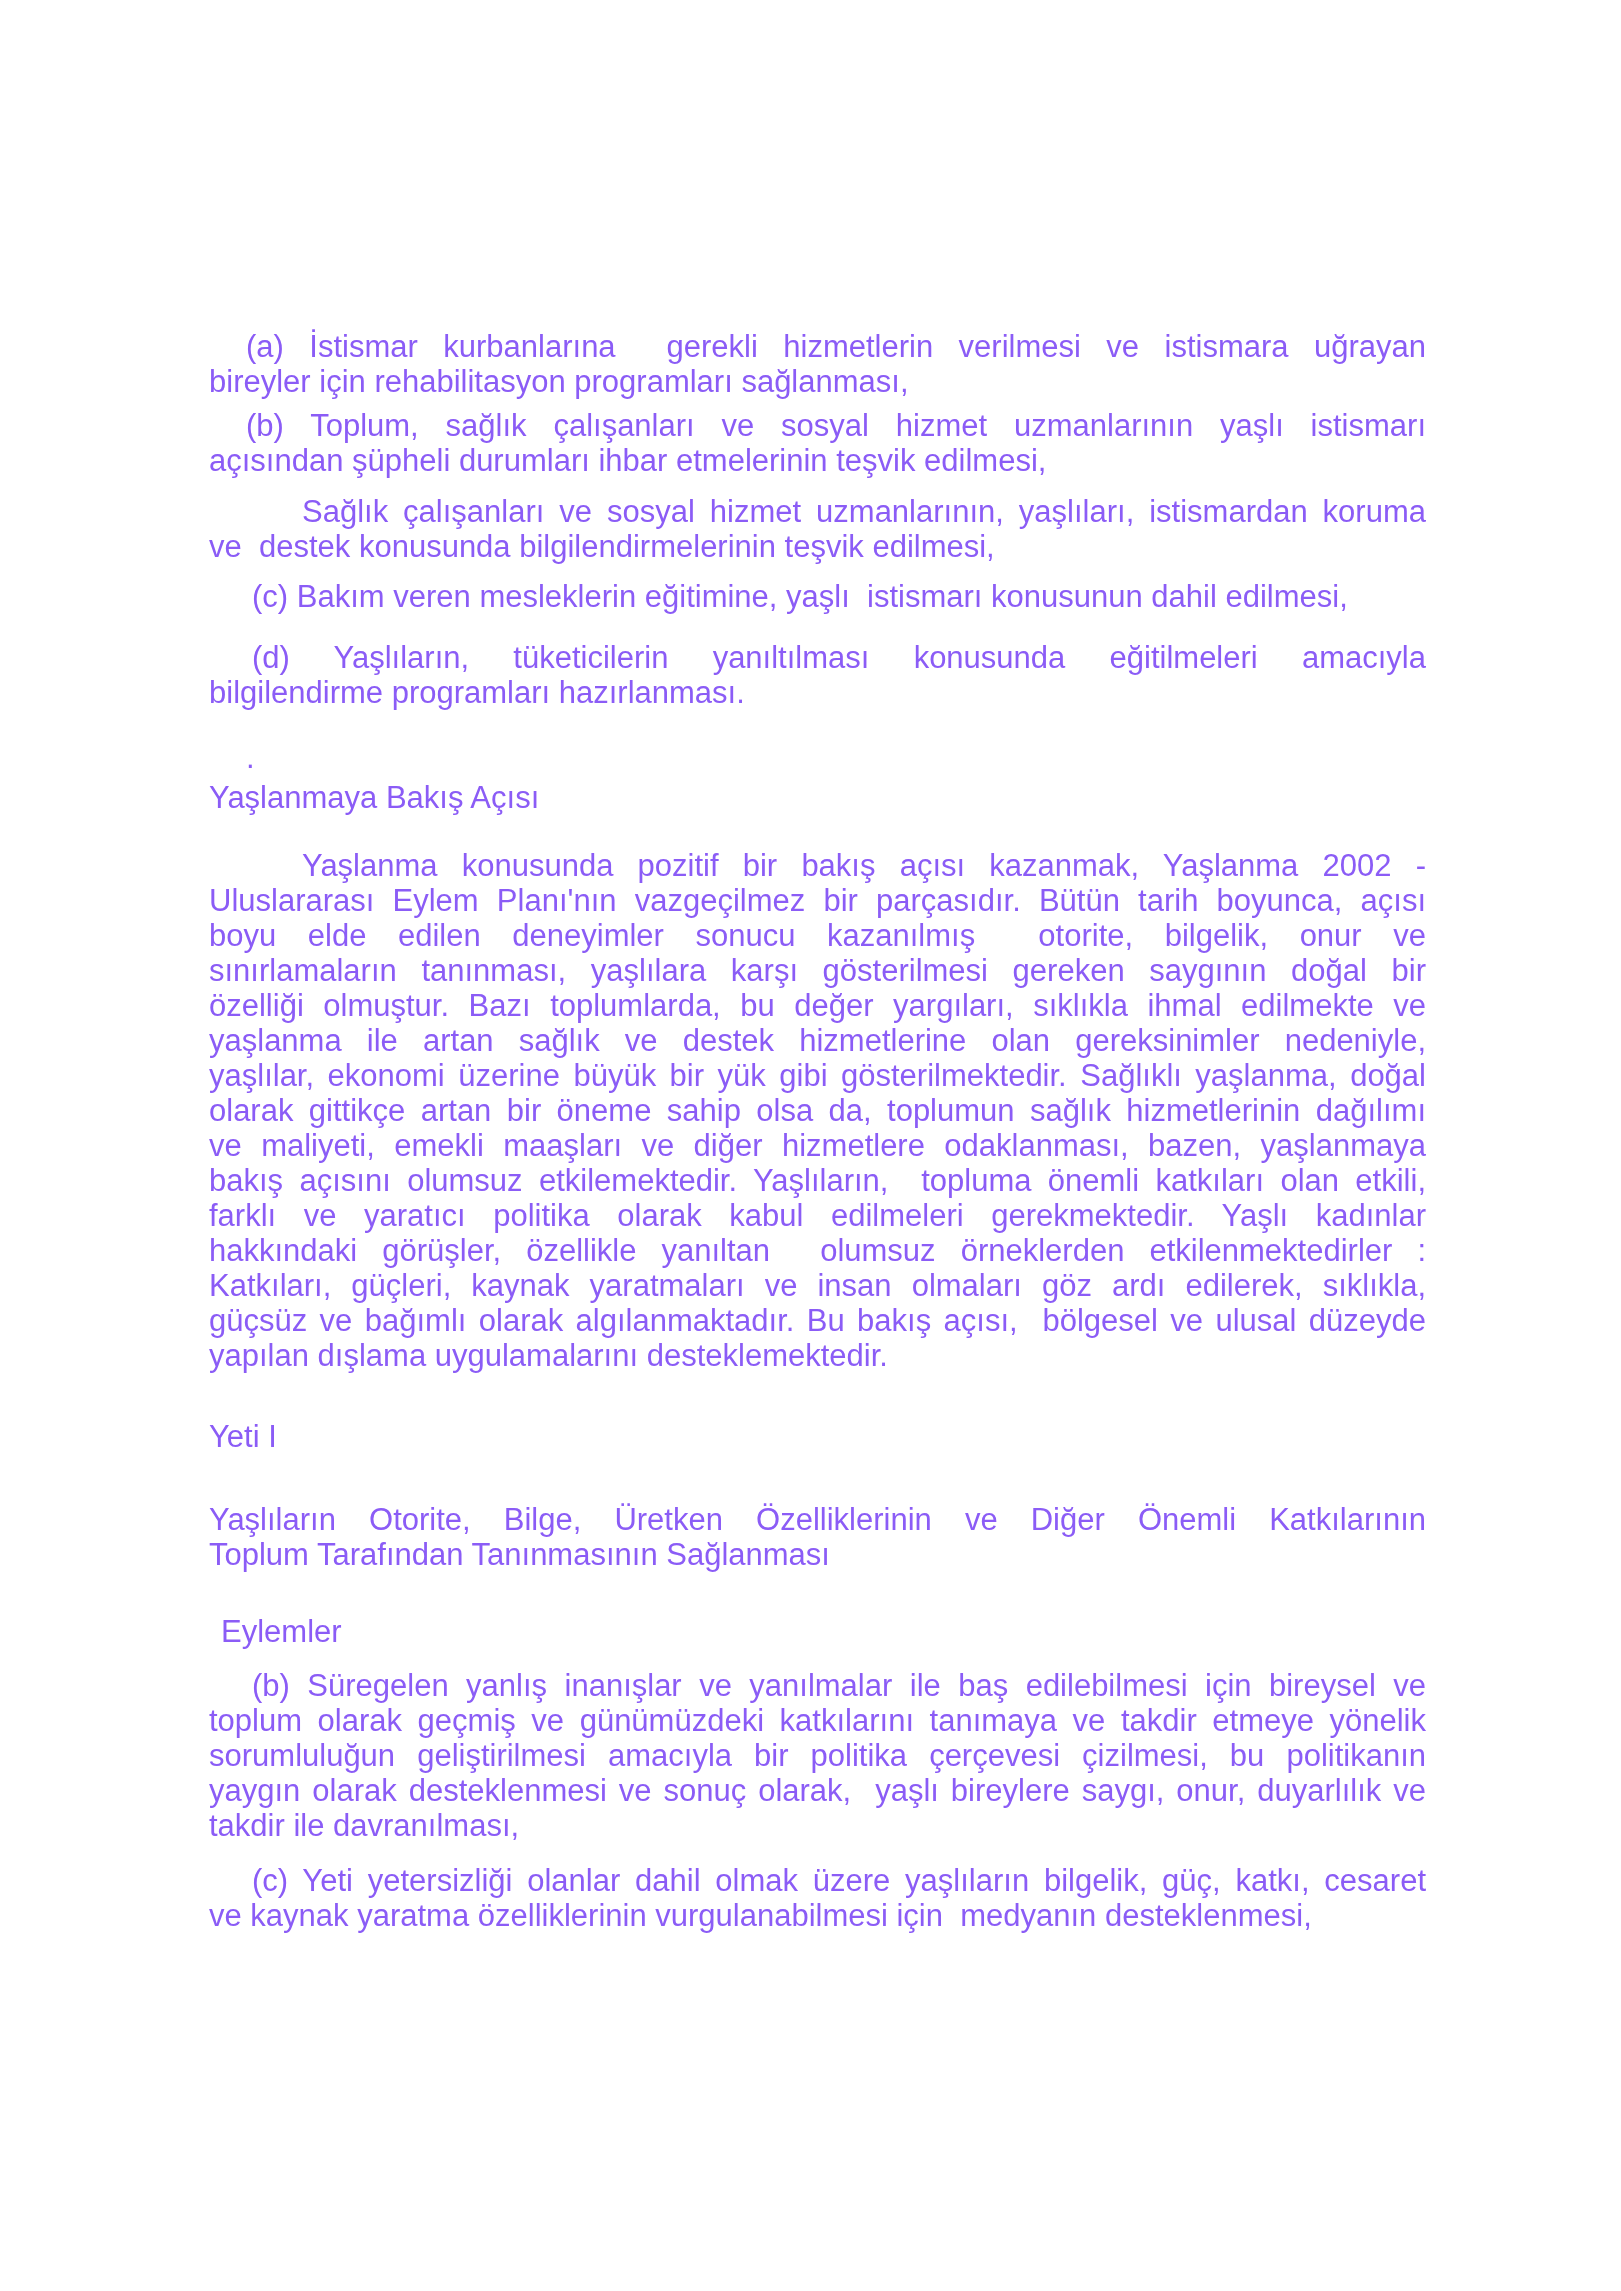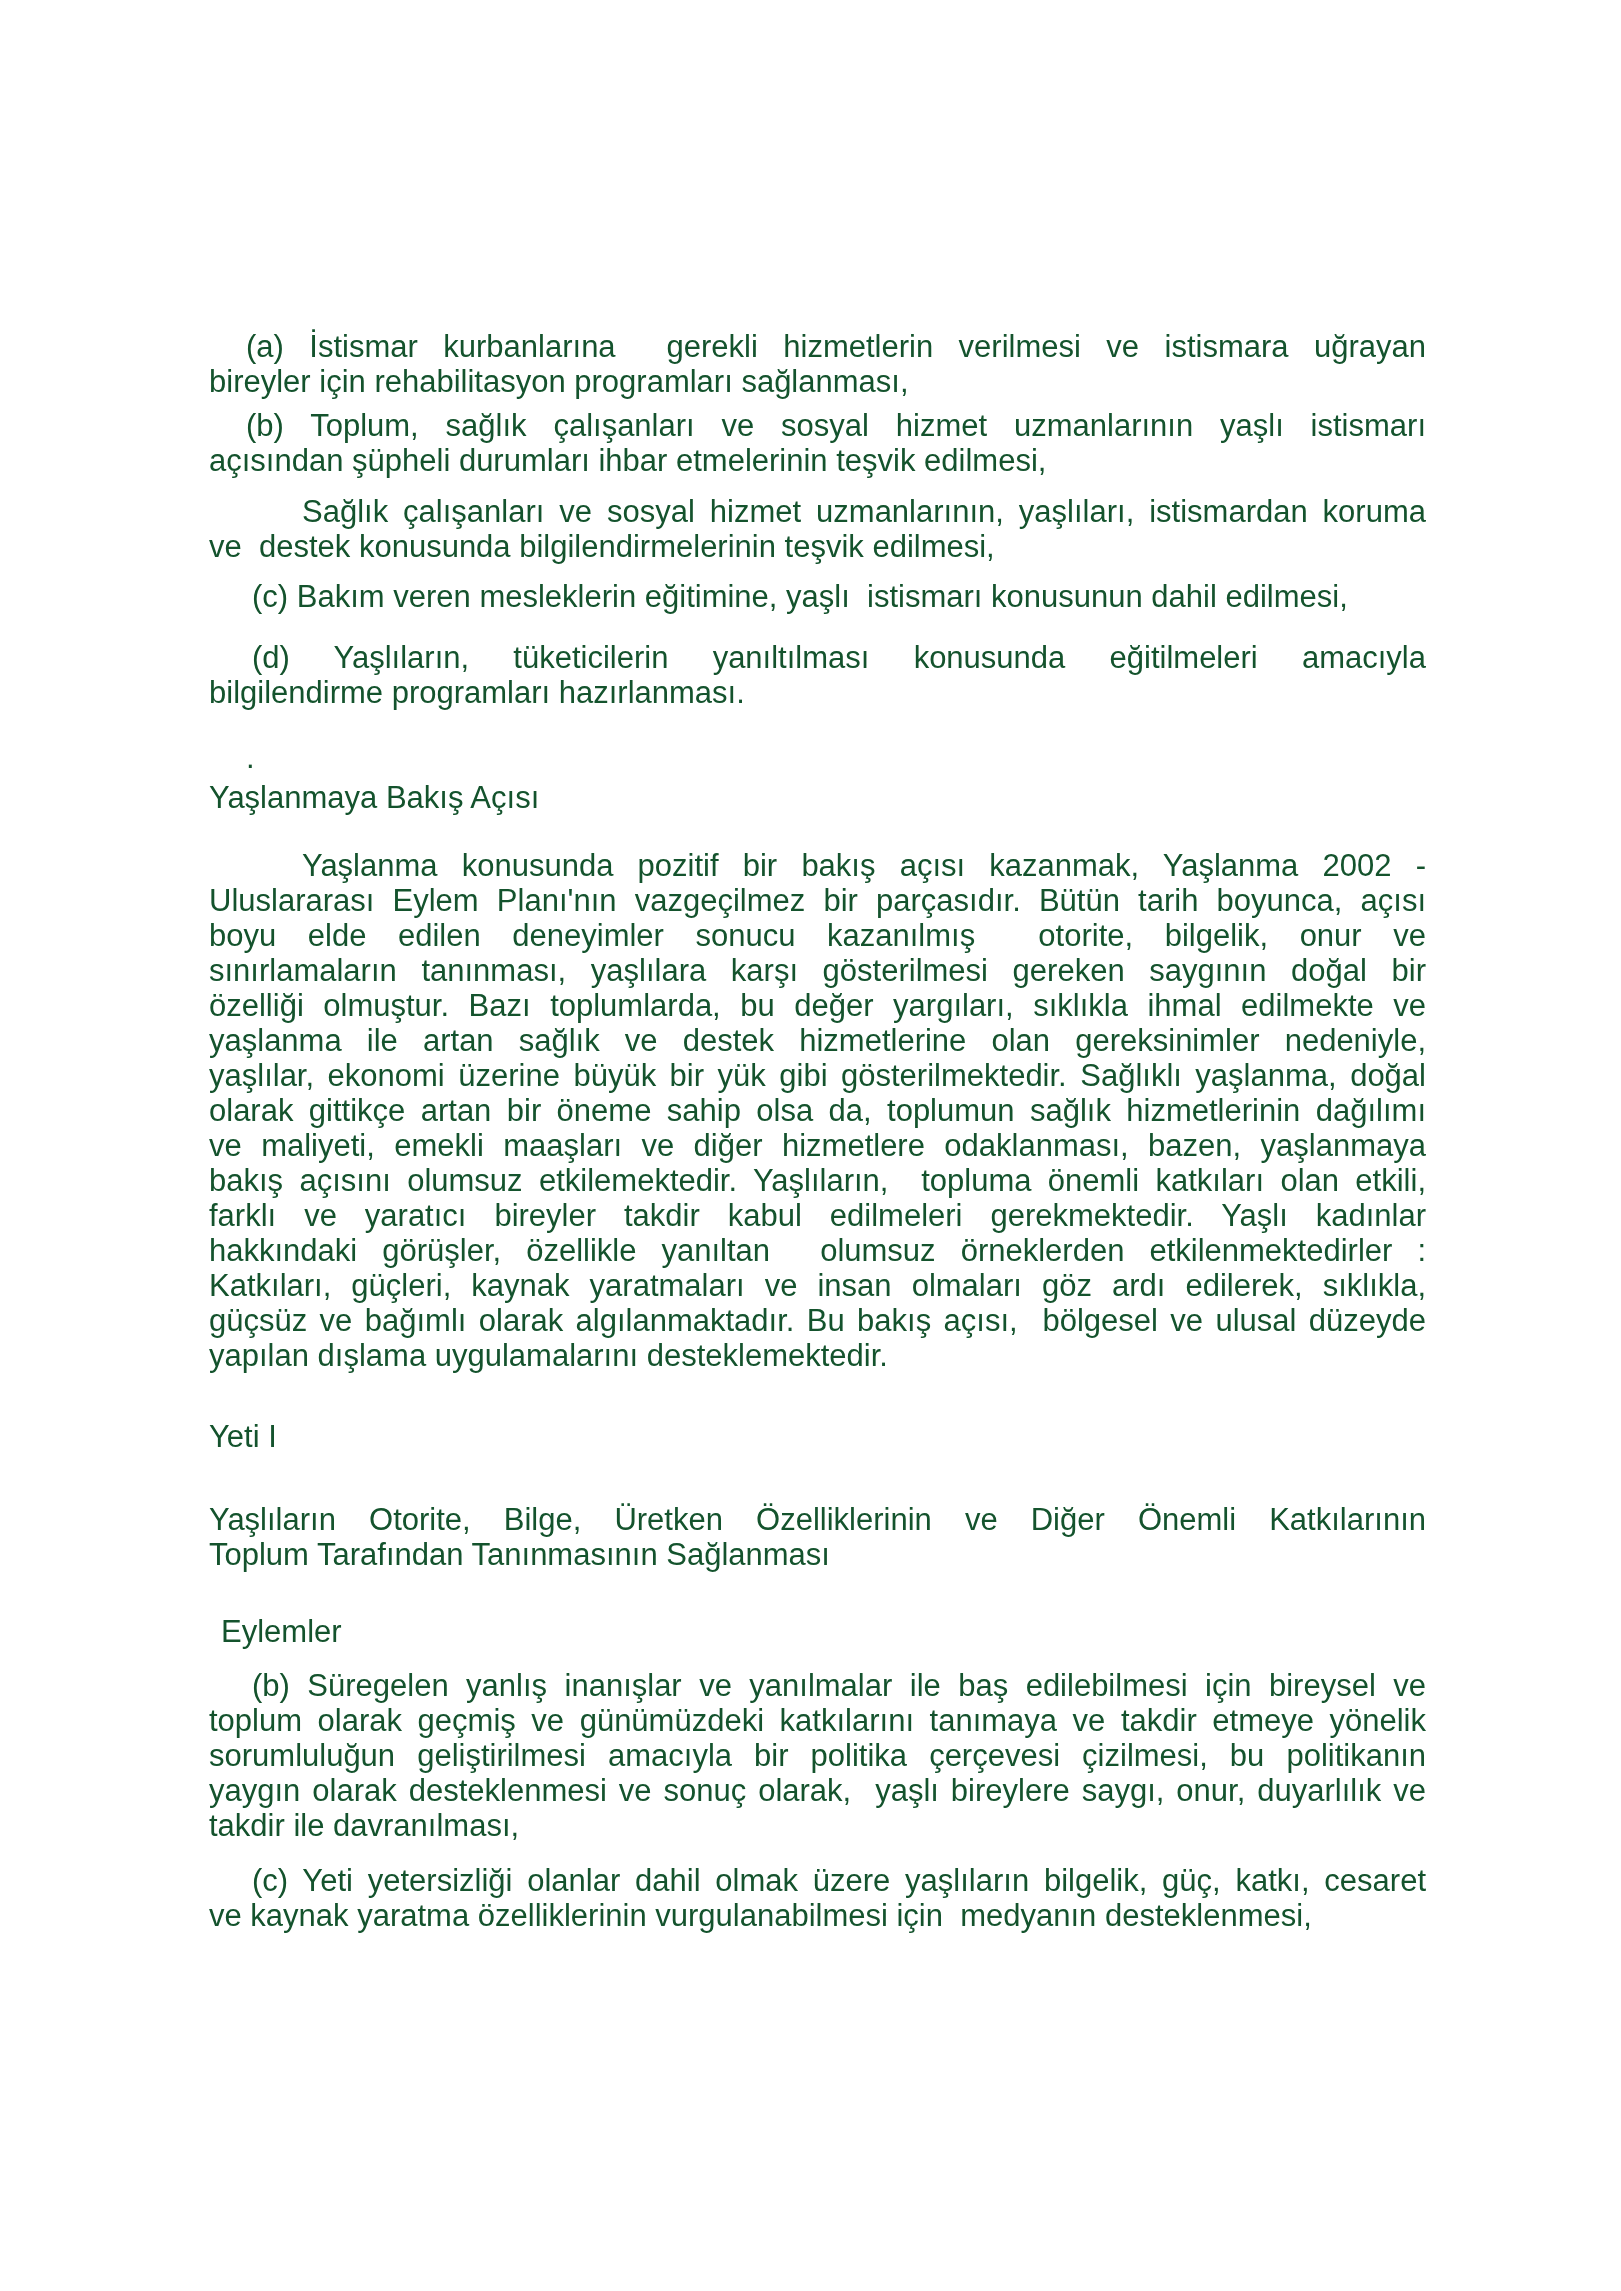--- a/index.html
+++ b/index.html
@@ -7,21 +7,21 @@
     padding: 0;
     background: #ffffff;
   }
   .page {
     position: relative;
     width: 1567px;
     height: 2292px;
     background: #ffffff;
     overflow: hidden;
     font-family: "Liberation Sans", "DejaVu Sans", sans-serif;
-    color: #14532d;
+    color: #8b5cf6;
   }
   .content {
     position: absolute;
     left: 209px;
     top: 329px;
     width: 1217px;
     font-size: 31px;
     line-height: 35px;
     font-kerning: normal;
   }
@@ -71,21 +71,21 @@
         <div class="line" style="padding-left: 93px;">Yaşlanma konusunda pozitif bir bakış açısı kazanmak, Yaşlanma 2002 -</div>
         <div class="line">Uluslararası Eylem Planı'nın vazgeçilmez bir parçasıdır. Bütün tarih boyunca, açısı</div>
         <div class="line">boyu elde edilen deneyimler sonucu kazanılmış&nbsp; otorite, bilgelik, onur ve</div>
         <div class="line">sınırlamaların tanınması, yaşlılara karşı gösterilmesi gereken saygının doğal bir</div>
         <div class="line">özelliği olmuştur. Bazı toplumlarda, bu değer yargıları, sıklıkla ihmal edilmekte ve</div>
         <div class="line">yaşlanma ile artan sağlık ve destek hizmetlerine olan gereksinimler nedeniyle,</div>
         <div class="line">yaşlılar, ekonomi üzerine büyük bir yük gibi gösterilmektedir. Sağlıklı yaşlanma, doğal</div>
         <div class="line">olarak gittikçe artan bir öneme sahip olsa da, toplumun sağlık hizmetlerinin dağılımı</div>
         <div class="line">ve maliyeti, emekli maaşları ve diğer hizmetlere odaklanması, bazen, yaşlanmaya</div>
         <div class="line">bakış açısını olumsuz etkilemektedir. Yaşlıların,&nbsp; topluma önemli katkıları olan etkili,</div>
-        <div class="line">farklı ve yaratıcı bireyler takdir kabul edilmeleri gerekmektedir. Yaşlı kadınlar</div>
+        <div class="line">farklı ve yaratıcı politika olarak kabul edilmeleri gerekmektedir. Yaşlı kadınlar</div>
         <div class="line">hakkındaki görüşler, özellikle yanıltan&nbsp; olumsuz örneklerden etkilenmektedirler :</div>
         <div class="line">Katkıları, güçleri, kaynak yaratmaları ve insan olmaları göz ardı edilerek, sıklıkla,</div>
         <div class="line">güçsüz ve bağımlı olarak algılanmaktadır. Bu bakış açısı,&nbsp; bölgesel ve ulusal düzeyde</div>
         <div class="line last">yapılan dışlama uygulamalarını desteklemektedir.</div>
       </div>
       <div class="block" style="margin-top: 46px;">
         <div class="line last">Yeti I</div>
       </div>
       <div class="block" style="margin-top: 48px;">
         <div class="line">Yaşlıların Otorite, Bilge, Üretken Özelliklerinin ve Diğer Önemli Katkılarının</div>

